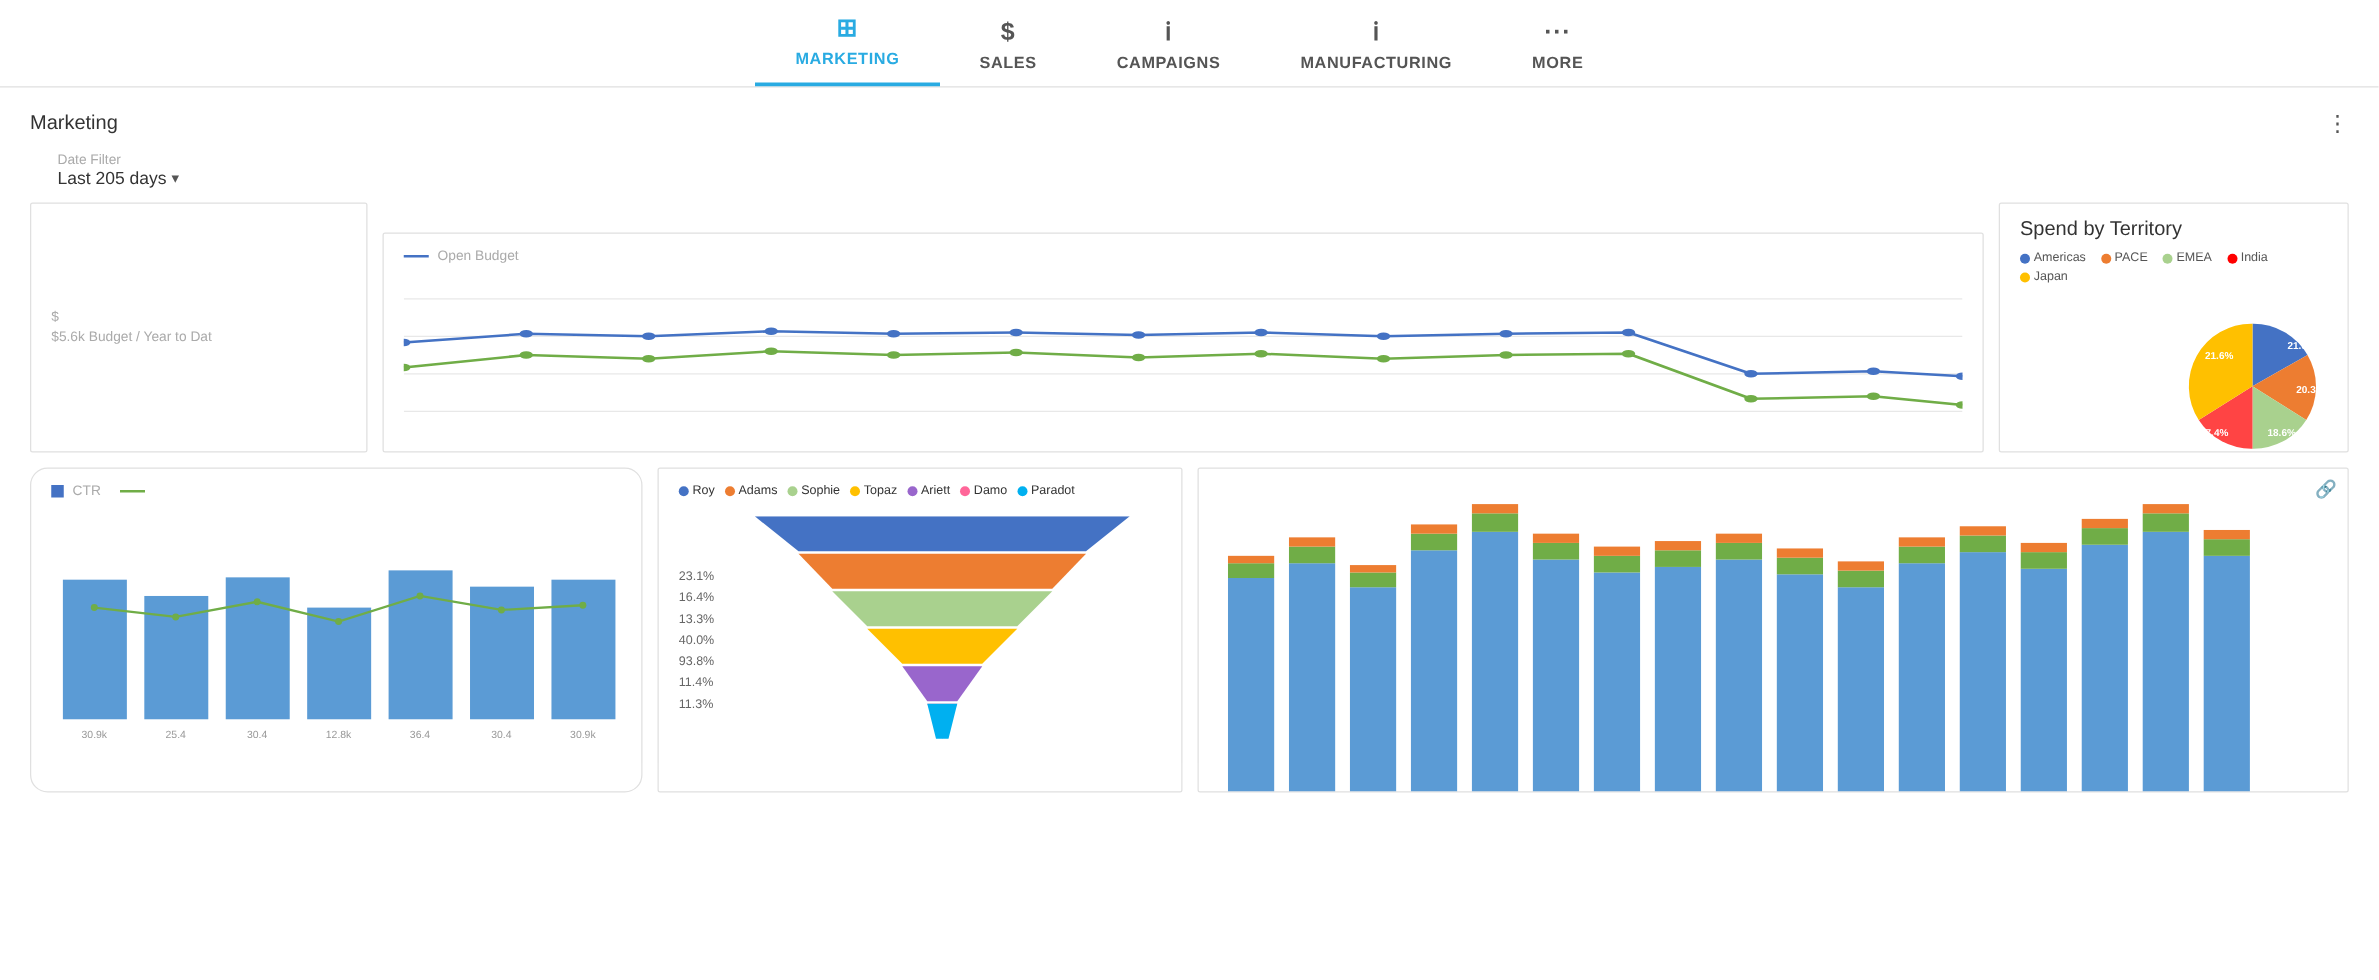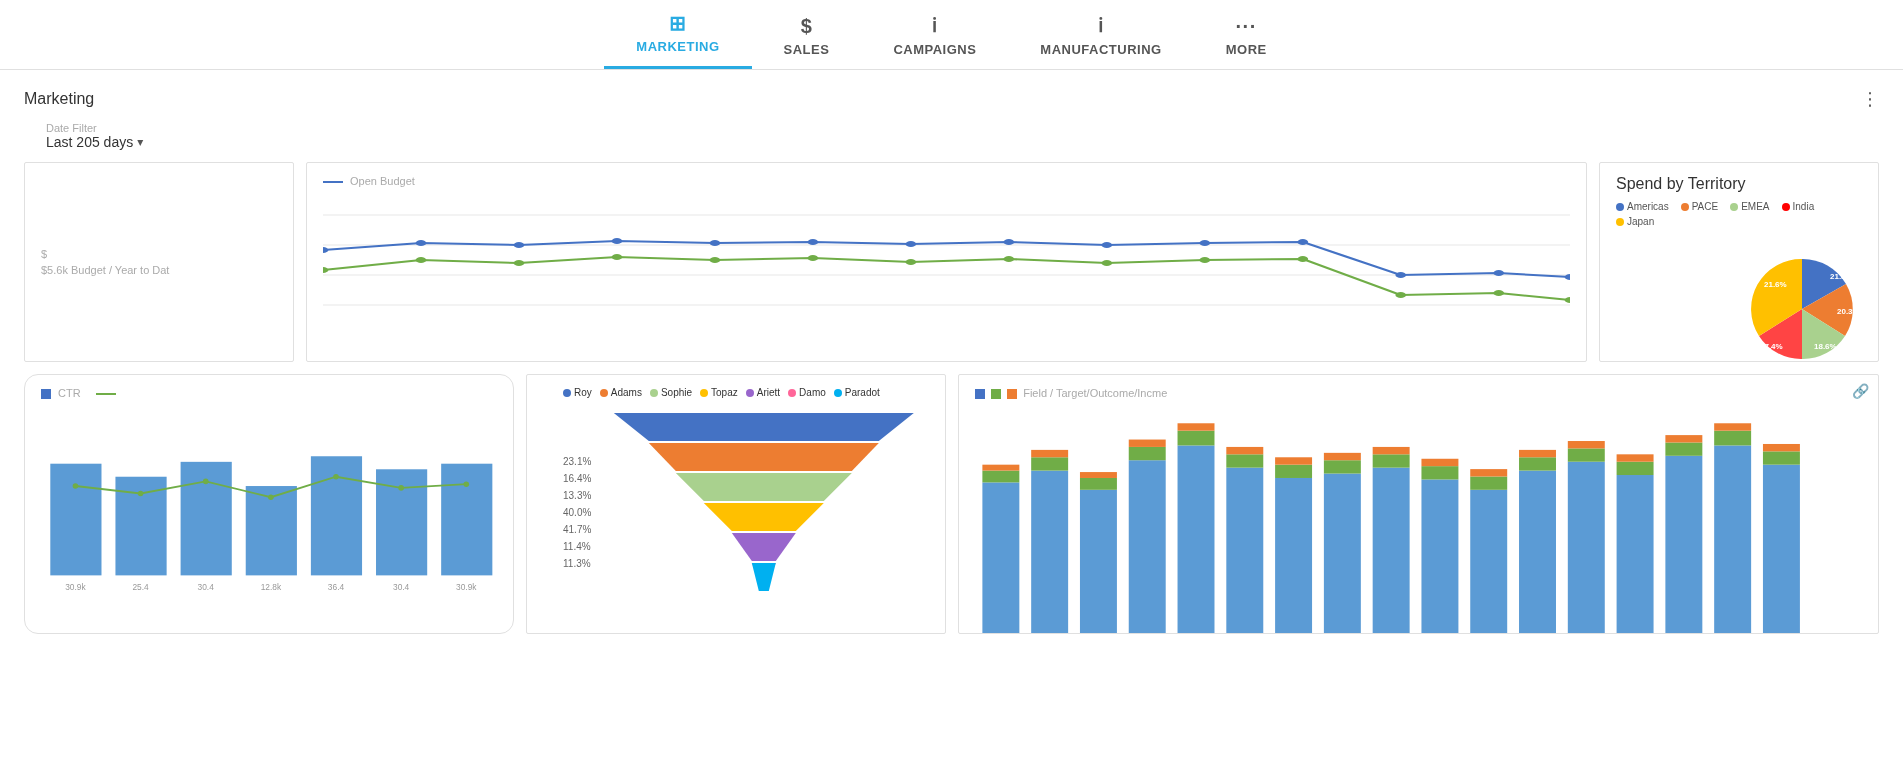--- a/index.html
+++ b/index.html
@@ -159,21 +159,20 @@
       height: 260px;
     }
     .row2 .card {
       flex: 1;
     }
     .row2 .card:first-child {
       flex: 0 0 490px;
     }
     .row2 .card:nth-child(2) {
       flex: 0 0 420px;
-      padding-left: 20px;
     }
 
     .card-inner {
       padding: 12px 16px;
       height: 100%;
       display: flex;
       flex-direction: column;
     }
     .card-inner .chart-label {
       font-size: 11px;
@@ -258,21 +257,21 @@
 
 <div class="dashboard">
 
   <div class="row1">
 
     <div class="card card-left">
       <div class="metric-label">$</div>
       <div class="metric-sub">$5.6k Budget / Year to Dat</div>
     </div>
 
-    <div class="card card-center" style="flex:1; position:relative;">
+    <div class="card card-center" style="flex:1; position:relative;margin-top:24px;">
       <div class="chart-label">
         <span style="display:inline-block;width:20px;height:2px;background:#4472c4;vertical-align:middle;margin-right:4px;"></span>
         <span>Open Budget</span>
       </div>
       <div class="line-chart-container">
         <svg viewBox="0 0 700 140" preserveAspectRatio="none" style="width:100%;height:100%;">
 
           <line x1="0" y1="20" x2="700" y2="20" stroke="#e8e8e8" stroke-width="1"></line>
           <line x1="0" y1="50" x2="700" y2="50" stroke="#e8e8e8" stroke-width="1"></line>
           <line x1="0" y1="80" x2="700" y2="80" stroke="#e8e8e8" stroke-width="1"></line>
@@ -440,47 +439,41 @@
             </span>
         </div>
 
         <div style="display:flex;flex:1;align-items:center;">
 
           <div style="font-size:10px;color:#666;margin-right:8px;display:flex;flex-direction:column;gap:6px;">
             <span>23.1%</span>
             <span>16.4%</span>
             <span>13.3%</span>
             <span>40.0%</span>
-            <span>41.7%</span>
+            <span>93.8%</span>
             <span>11.4%</span>
             <span>11.3%</span>
           </div>
           <svg viewBox="0 0 300 200" style="flex:1;height:200px;">
 
             <polygon points="0,0 300,0 265,28 35,28" fill="#4472c4"></polygon>
             <polygon points="35,30 265,30 238,58 62,58" fill="#ed7d31"></polygon>
             <polygon points="62,60 238,60 210,88 90,88" fill="#a9d18e"></polygon>
             <polygon points="90,90 210,90 182,118 118,118" fill="#ffc000"></polygon>
             <polygon points="118,120 182,120 162,148 138,148" fill="#9966cc"></polygon>
             <polygon points="138,150 162,150 150,178 150,178" fill="#ff6699"></polygon>
             <polygon points="138,150 162,150 155,178 145,178" fill="#00b0f0"></polygon>
           </svg>
         </div>
       </div>
     </div>
 
     <div class="card" style="flex:1;position:relative;">
       <span class="link-icon">🔗</span>
       <div class="card-inner">
-        <div class="chart-label">
-          <span style="display:inline-block;width:10px;height:10px;background:#4472c4;vertical-align:middle;margin-right:3px;"></span>
-          <span style="display:inline-block;width:10px;height:10px;background:#70ad47;vertical-align:middle;margin-right:3px;"></span>
-          <span style="display:inline-block;width:10px;height:10px;background:#ed7d31;vertical-align:middle;margin-right:3px;"></span>
-          <span>Field / Target/Outcome/Incme</span>
-        </div>
         <div style="flex:1;">
           <svg viewBox="0 0 600 190" style="width:100%;height:100%;">
 
             <rect x="5" y="50" width="25" height="120" fill="#5b9bd5"></rect>
             <rect x="5" y="42" width="25" height="8" fill="#70ad47"></rect>
             <rect x="5" y="38" width="25" height="4" fill="#ed7d31"></rect>
             <text x="17" y="180" font-size="7" fill="#999" text-anchor="middle">25</text>
 
             <rect x="38" y="42" width="25" height="128" fill="#5b9bd5"></rect>
             <rect x="38" y="33" width="25" height="9" fill="#70ad47"></rect>

